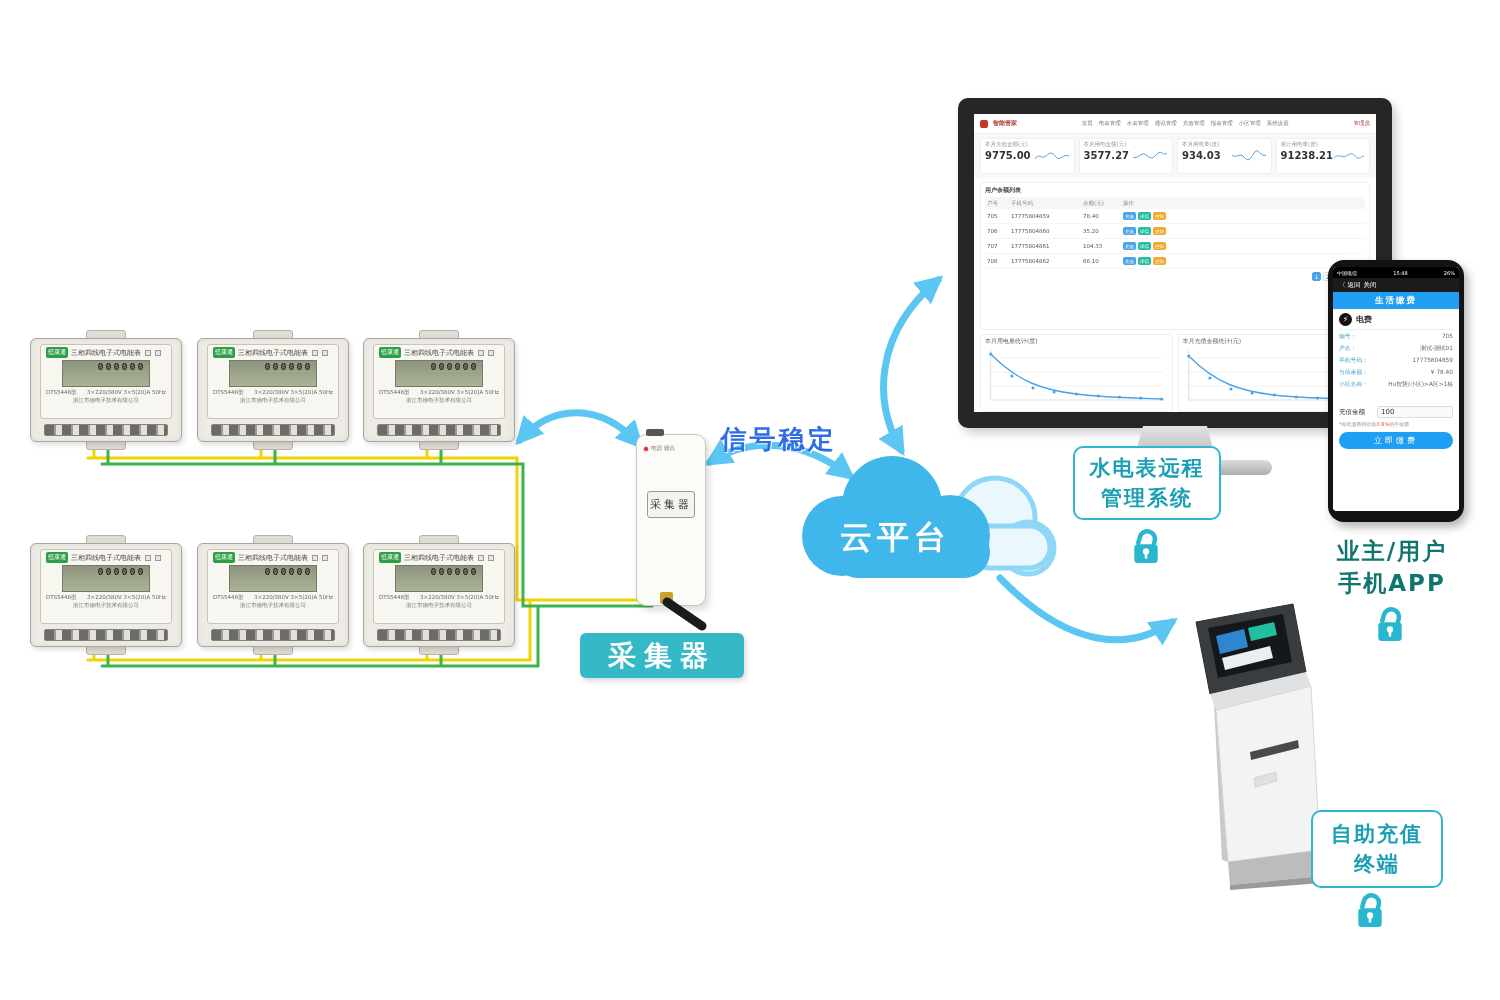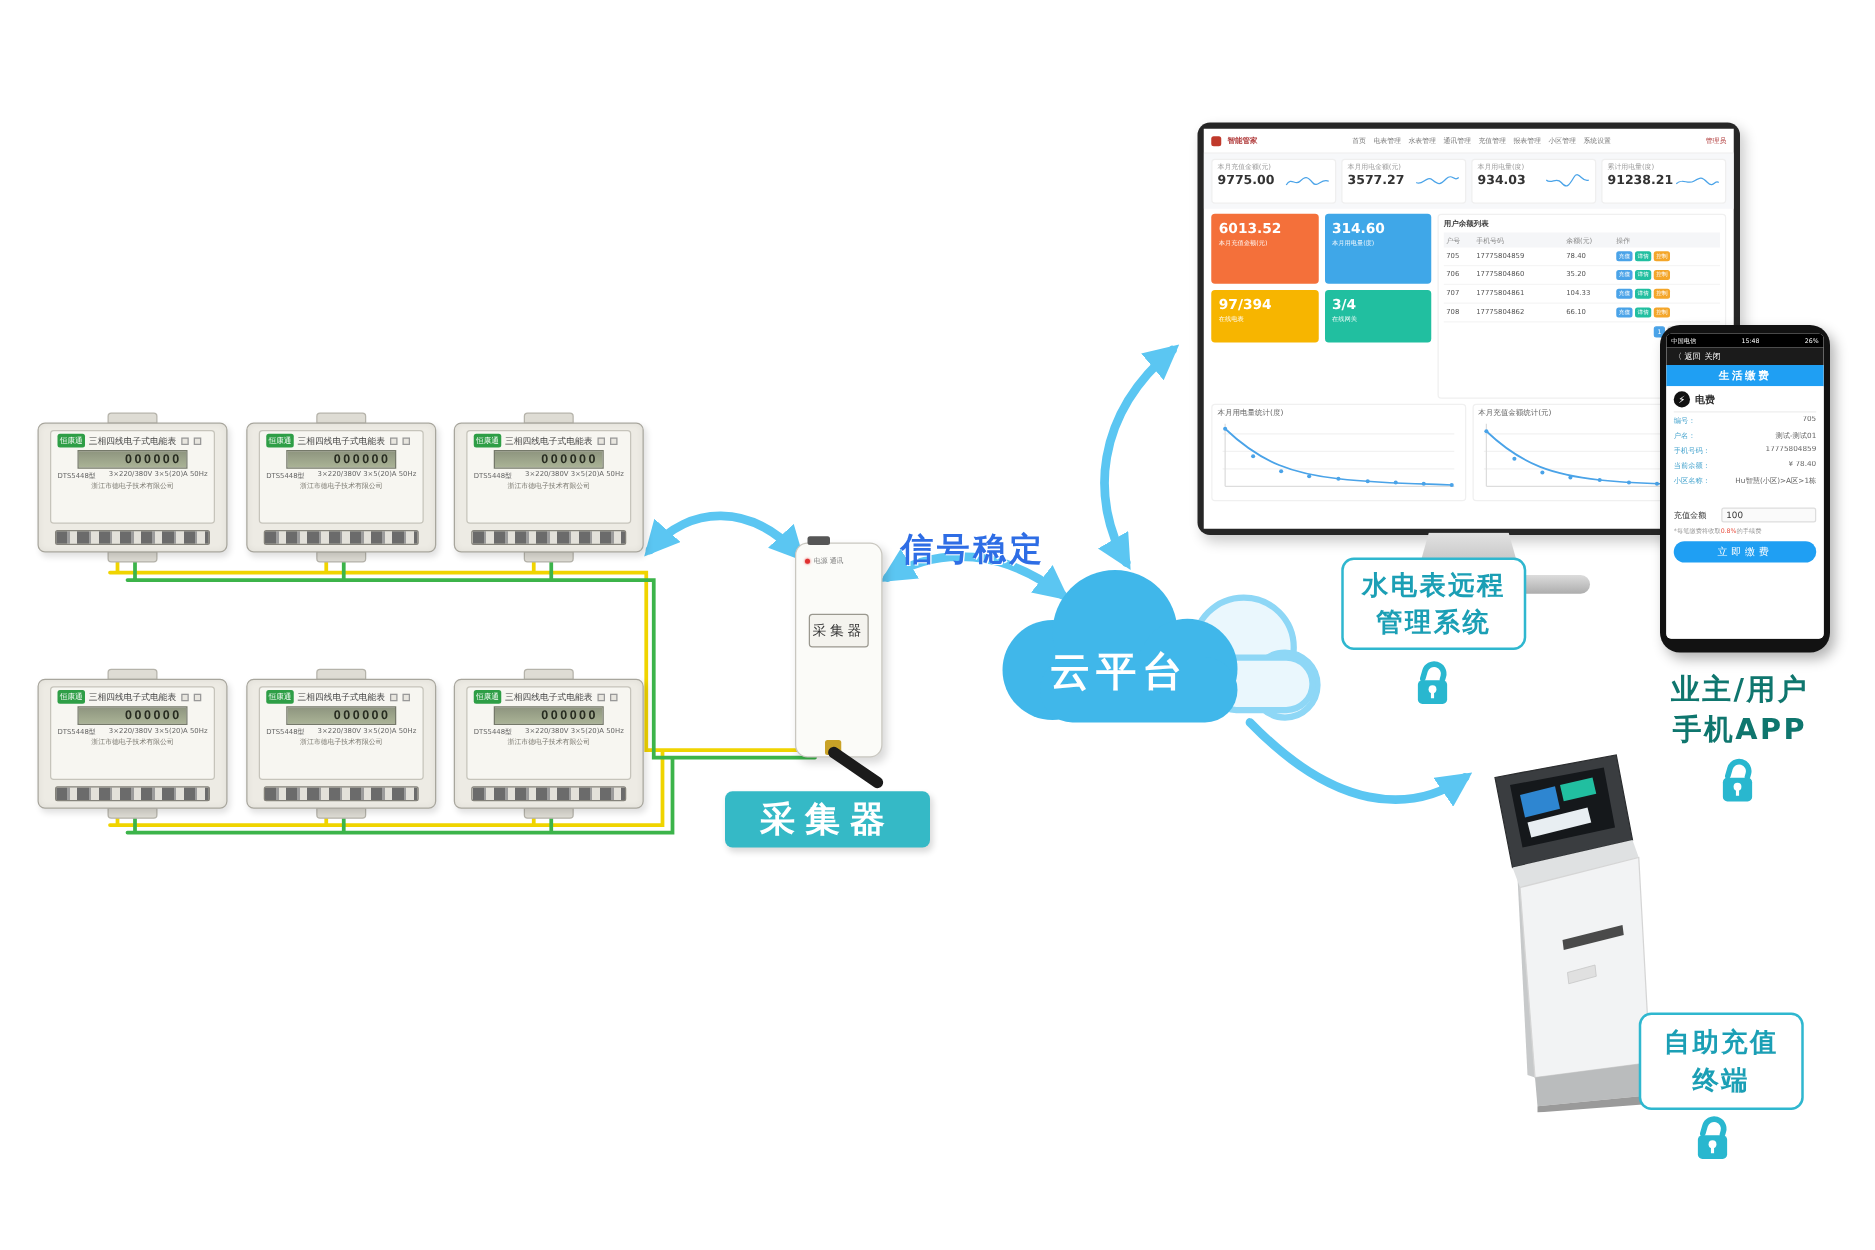--- a/index.html
+++ b/index.html
@@ -23,22 +23,22 @@
   .m-ear-t { top:-8px; border-radius:3px 3px 0 0; }
   .m-ear-b { bottom:-8px; border-radius:0 0 3px 3px; }
   .m-body { position:absolute; inset:0; background:#edebe4; border:1px solid #a8a69d; border-radius:6px;
             box-shadow:2px 3px 5px rgba(0,0,0,.12), inset 0 0 6px rgba(0,0,0,.06); }
   .m-face { position:absolute; left:9px; right:9px; top:5px; bottom:22px; background:#f7f6f1;
             border:1px solid #c6c4bb; border-radius:3px; padding:2px 5px; overflow:hidden; }
   .m-head { display:flex; align-items:center; gap:3px; }
   .m-brand { background:#2e9e46; color:#fff; font-size:6px; padding:1px 2px; border-radius:2px; white-space:nowrap; }
   .m-title { font-size:7px; color:#444; white-space:nowrap; }
   .m-ico { width:6px; height:6px; border:1px solid #999; background:#e8e6df; margin-left:1px; }
-  .m-lcd { margin:2px auto 0; width:74%; height:15px; background:linear-gradient(#8e957f,#aab396);
-           border:1px solid #75796a; color:#272b20; font-family:Liberation Sans, sans-serif; font-weight:bold;
+  .m-lcd { margin:2px auto 0; width:74%; height:27px; background:linear-gradient(#8e957f,#aab396);
+           border:1px solid #75796a; color:#272b20; font-family:Liberation Mono, monospace; font-weight:bold;
            font-size:10px; text-align:right; padding:0 4px; letter-spacing:2px; line-height:14px; }
   .m-row { display:flex; justify-content:space-between; font-size:5.5px; color:#666; margin-top:2px; }
   .m-company { font-size:5.5px; color:#7a786f; text-align:center; margin-top:1px; }
   .m-terms { position:absolute; left:13px; right:13px; bottom:5px; height:12px; border:1px solid #84827a; border-radius:2px;
              background:repeating-linear-gradient(90deg,#6b6b6b 0 9px,#9c9c9c 9px 11px,#e3e1da 11px 17px); }
 
   
   .collector { left:636px; top:434px; width:70px; height:172px; background:#fbfbf8; border:1.5px solid #c9c7c0;
                border-radius:10px; box-shadow:3px 4px 7px rgba(0,0,0,.15); z-index:2; }
   .c-cap { position:absolute; top:-6px; left:9px; width:18px; height:7px; background:#565656; border-radius:2px; }
@@ -62,21 +62,21 @@
   .frame-label { background:#fff; border:2.5px solid #2fb7cf; border-radius:10px; color:#1b9fb5; font-weight:bold;
                  display:flex; flex-direction:column; align-items:center; justify-content:center; z-index:4;
                  line-height:1.45; }
   .sys-label { left:1073px; top:446px; width:148px; height:74px; font-size:21px; letter-spacing:2px; }
   .kiosk-label { left:1311px; top:810px; width:132px; height:78px; font-size:21px; letter-spacing:2px; }
   .app-line { left:1322px; width:140px; text-align:center; font-size:23px; font-weight:bold; color:#0f766e;
               letter-spacing:2px; z-index:4; }
   .lock { z-index:4; }
 
   
-  .monitor { left:958px; top:98px; width:434px; height:330px; background:#262626; border-radius:10px; padding:5px;
+  .monitor { left:958px; top:98px; width:434px; height:330px; background:#262626; border-radius:10px; padding:16px;
              z-index:2; box-shadow:4px 5px 10px rgba(0,0,0,.2); }
   .mon-neck { left:1133px; top:426px; width:84px; height:36px; background:linear-gradient(#e2e2e2,#b8b8b8);
               clip-path:polygon(12% 0,88% 0,100% 100%,0 100%); z-index:2; }
   .mon-base { left:1078px; top:460px; width:194px; height:15px; background:linear-gradient(#dcdcdc,#adadad);
               border-radius:8px; z-index:2; }
   .mon-screen { width:100%; height:100%; background:#fff; position:relative; overflow:hidden; }
 
   
   .db-top { height:20px; display:flex; align-items:center; padding:0 6px; gap:5px; border-bottom:1px solid #eee; }
   .db-logo-ico { width:8px; height:8px; background:#c0392b; border-radius:2px; flex:none; }
@@ -375,38 +375,20 @@
           <div class="db-stat-label">累计用电量(度)</div>
           <div class="db-stat-row">
               <span class="db-stat-value">91238.21</span>
             <svg width="36" height="14" viewBox="0 0 36 14">
                 <path d="M1 10 C6 5 10 11 15 8 S21 4 26 9 S32 6 35 9" stroke="#4aa3e8" fill="none" stroke-width="1"></path>
               </svg>
             </div>
         </div>
       </div>
       <div class="db-main">
-        <div class="db-left">
-          <div class="tile tile1">
-              <div class="tile-value">6013.52</div>
-              <div class="tile-label">本月充值金额(元)</div>
-            </div>
-          <div class="tile tile2">
-              <div class="tile-value">314.60</div>
-              <div class="tile-label">本月用电量(度)</div>
-            </div>
-          <div class="tile tile3">
-              <div class="tile-value">97/394</div>
-              <div class="tile-label">在线电表</div>
-            </div>
-          <div class="tile tile4">
-              <div class="tile-value">3/4</div>
-              <div class="tile-label">在线网关</div>
-            </div>
-        </div>
         <div class="db-right">
           <div class="db-table-title">用户余额列表</div>
           <div class="db-thead">
             <span class="col-id">户号</span>
             <span class="col-ph">手机号码</span>
             <span class="col-bal">余额(元)</span>
             <span class="col-op">操作</span>
           </div>
           <div class="db-row">
             <span class="col-id">705</span>

